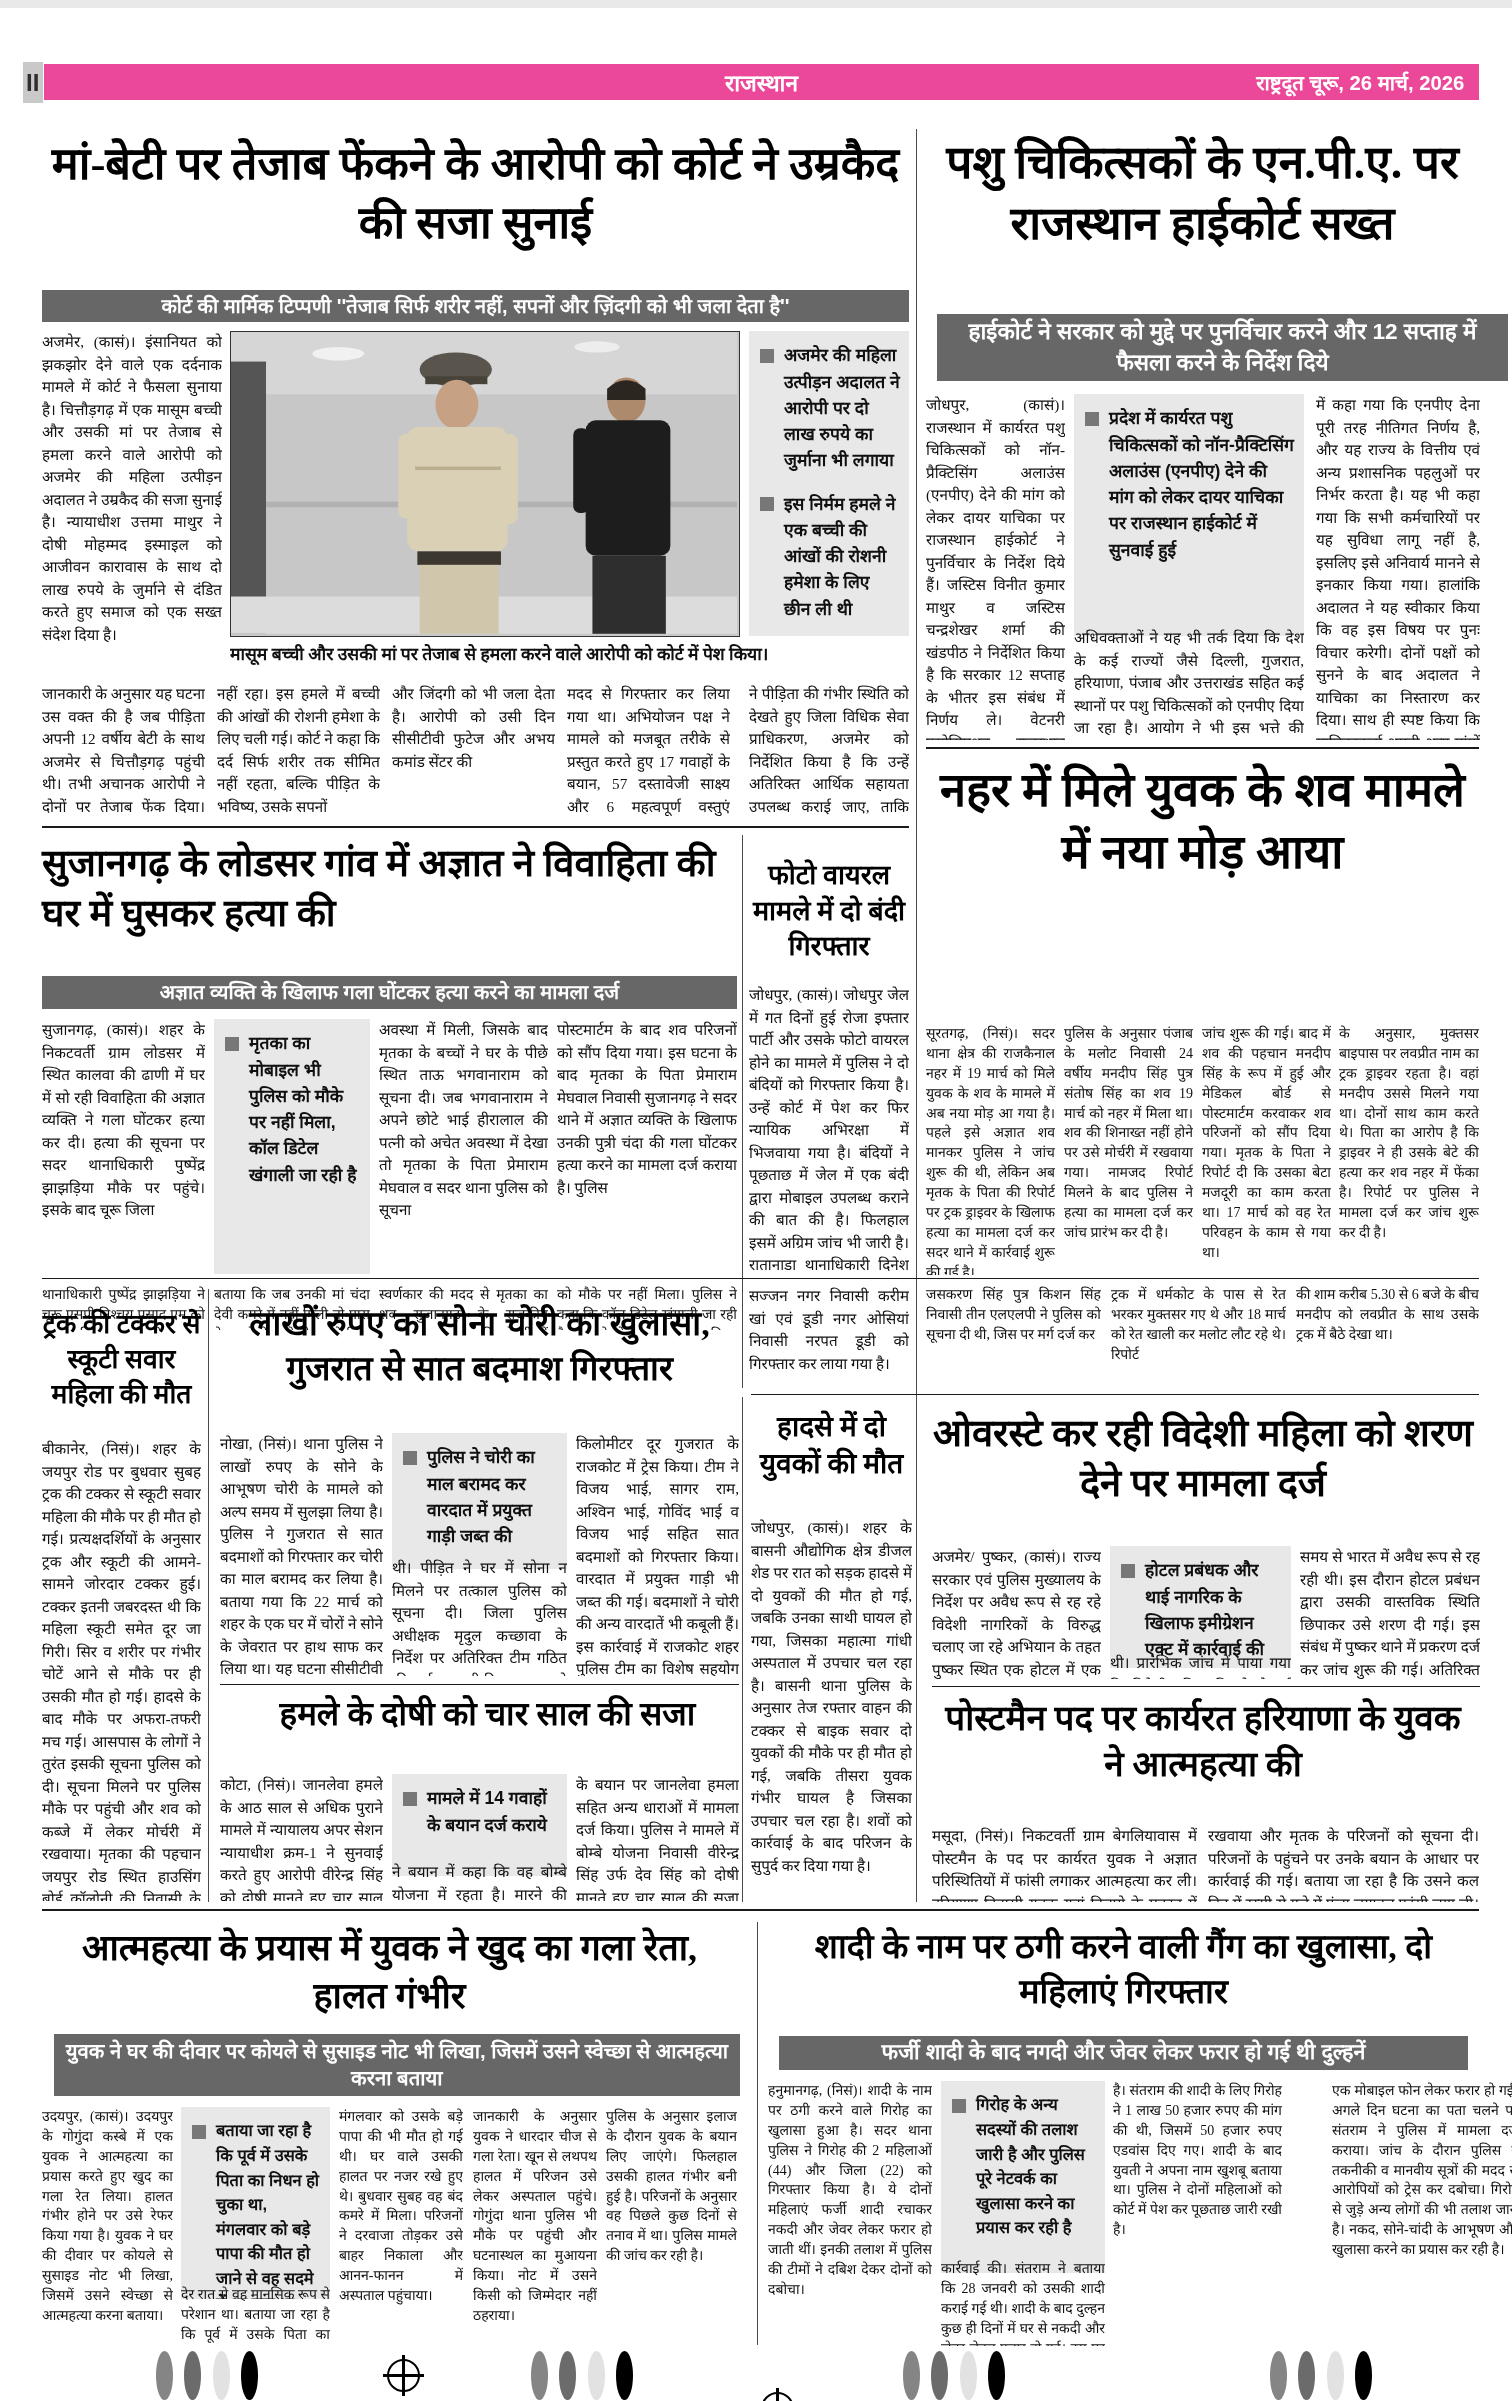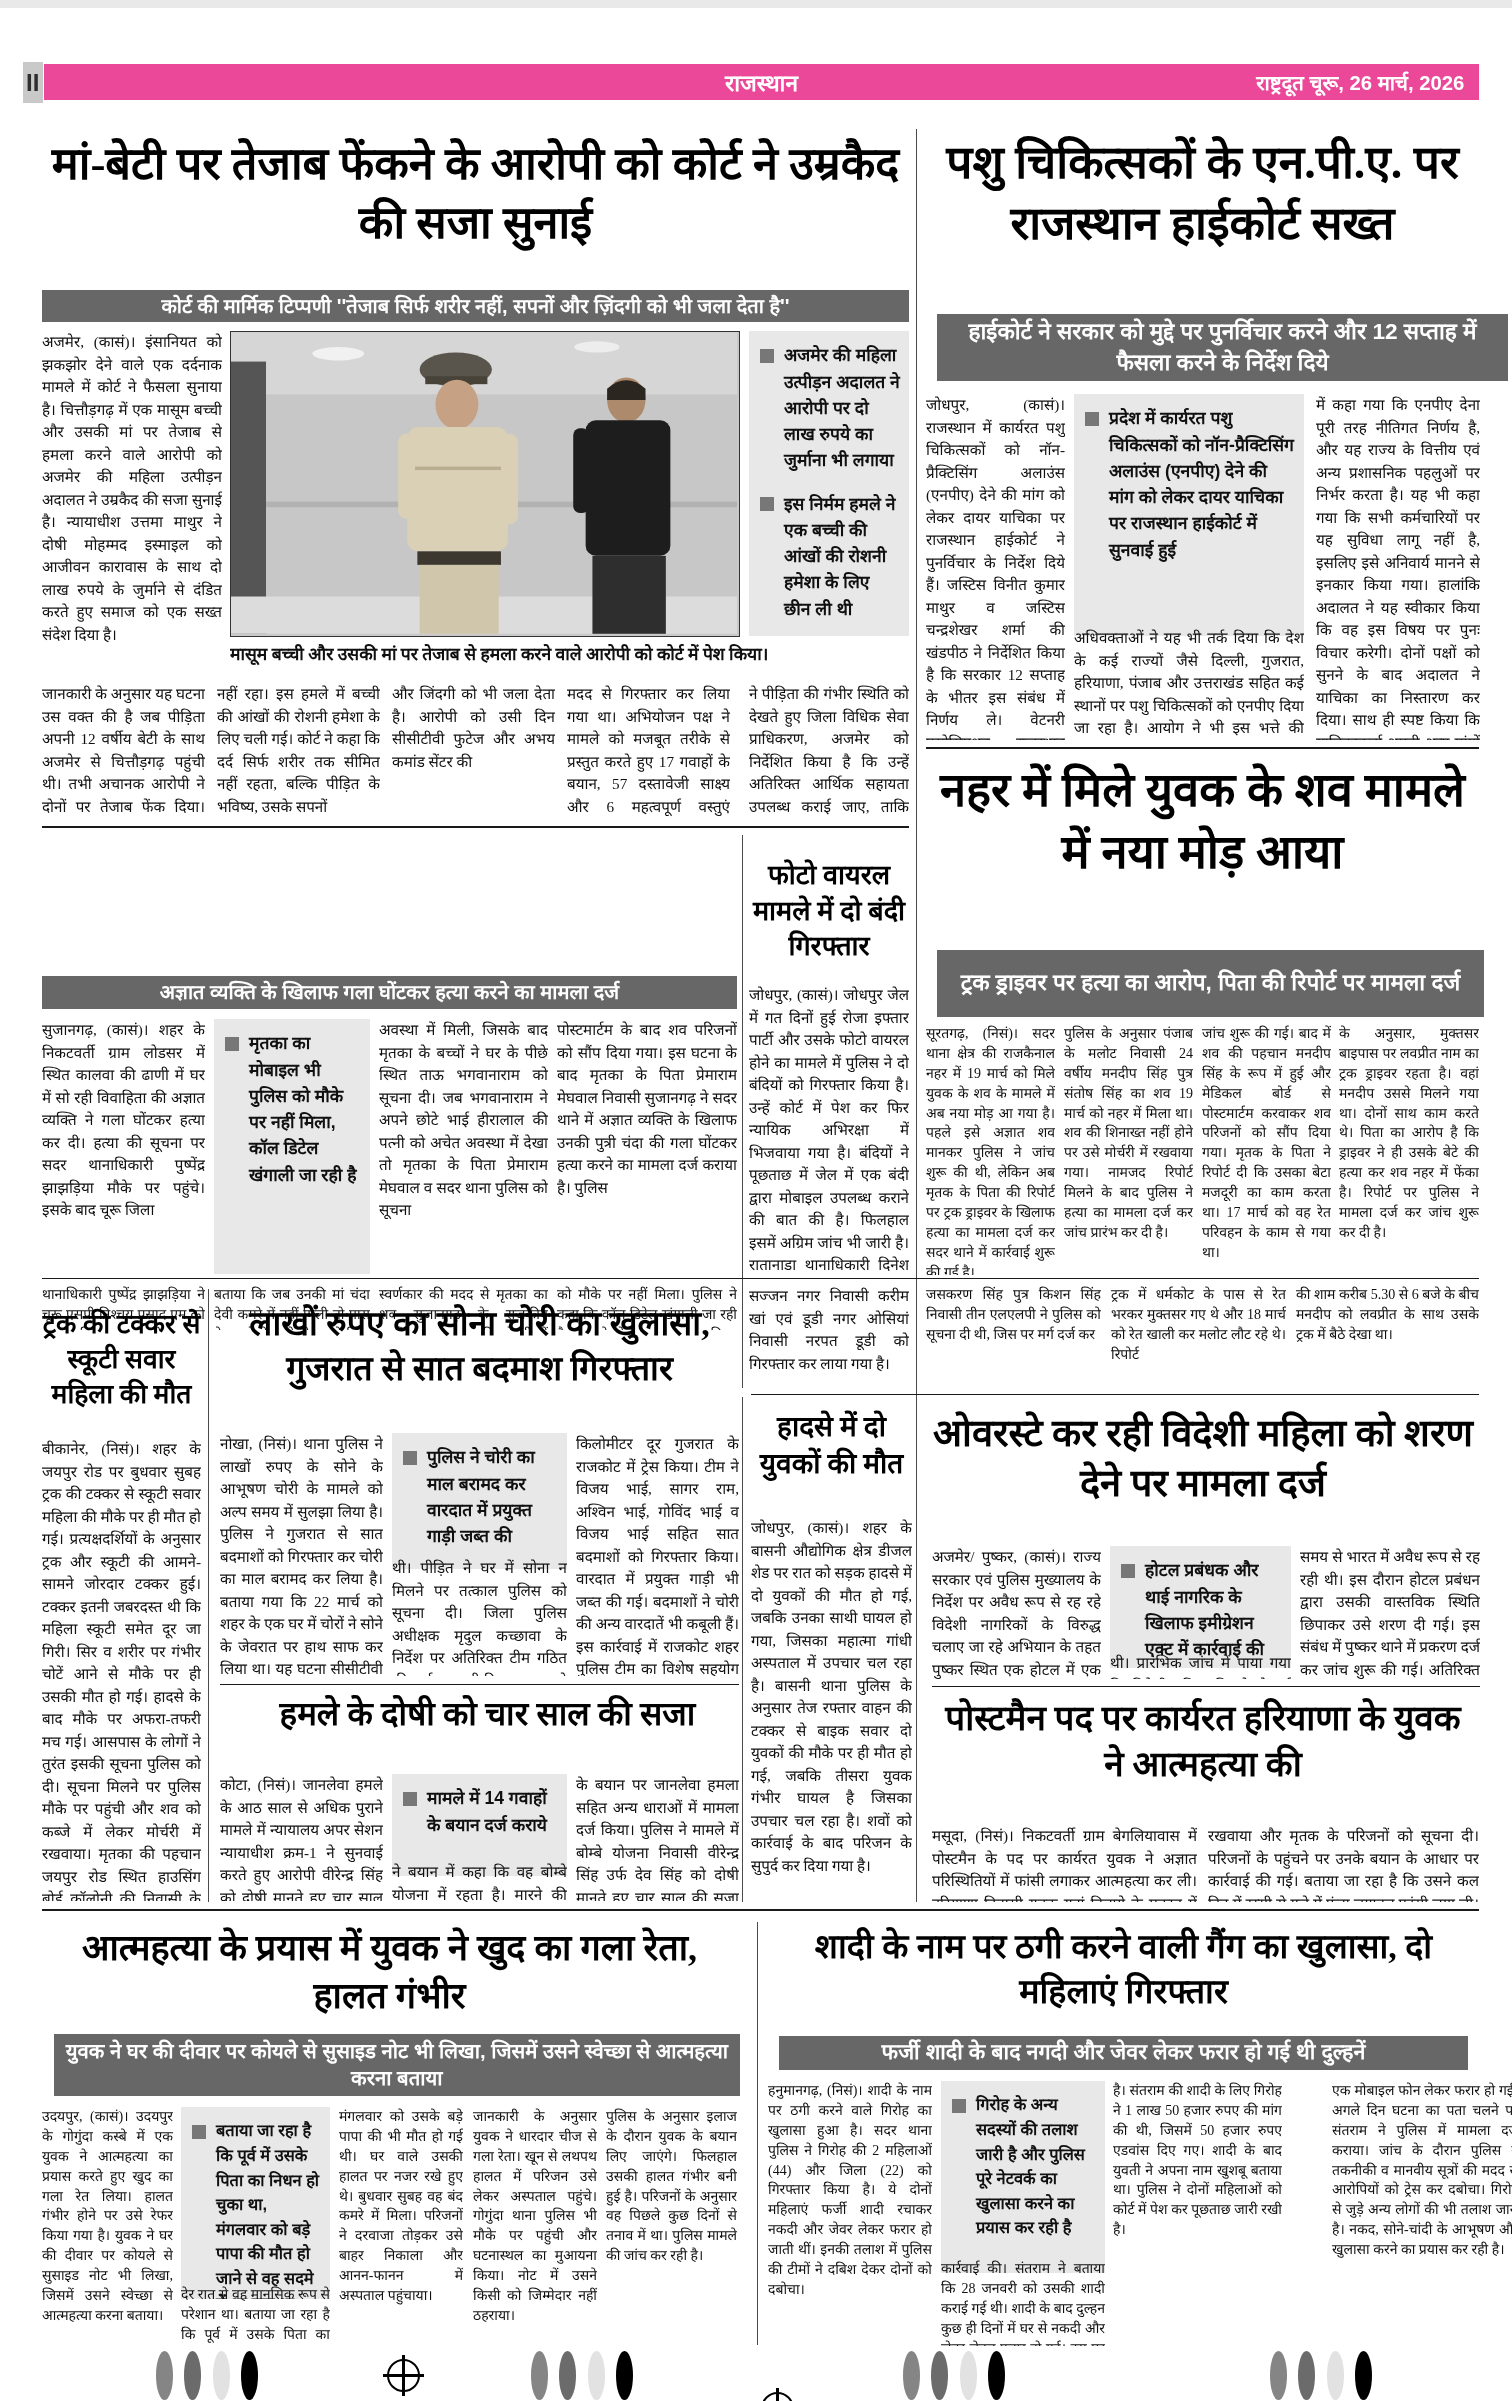--- a/index.html
+++ b/index.html
@@ -102,31 +102,31 @@
   <div class="abs bt" style="left:926px;top:386px;width:139px;height:346px">जोधपुर, (कासं)। राजस्थान में कार्यरत पशु चिकित्सकों को नॉन-प्रैक्टिसिंग अलाउंस (एनपीए) देने की मांग को लेकर दायर याचिका पर राजस्थान हाईकोर्ट ने पुनर्विचार के निर्देश दिये हैं। जस्टिस विनीत कुमार माथुर व जस्टिस चन्द्रशेखर शर्मा की खंडपीठ ने निर्देशित किया है कि सरकार 12 सप्ताह के भीतर इस संबंध में निर्णय ले। वेटनरी एसोसिएशन, राजस्थान की ओर से दायर याचिका में प्रारंभ में वेतनमान और अन्य सुविधाओं में समानता की मांग की गई थी, लेकिन चिकित्सकों को पूर्ण रूप से एनपीए नहीं दिया गया। अदालत को बताया कि राज्य के पशु चिकित्सक महत्वपूर्ण भूमिका निभा रहे हैं और उनकी कार्यप्रणाली अन्य राज्यों के चिकित्सकों के समान है।</div>
   <div class="abs box" style="left:1074px;top:386px;width:212px;height:219px">
     <div class="bi">प्रदेश में कार्यरत पशु चिकित्सकों को नॉन-प्रैक्टिसिंग अलाउंस (एनपीए) देने की मांग को लेकर दायर याचिका पर राजस्थान हाईकोर्ट में सुनवाई हुई</div>
   </div>
   <div class="abs bt" style="left:1074px;top:619px;width:230px;height:113px">अधिवक्ताओं ने यह भी तर्क दिया कि देश के कई राज्यों जैसे दिल्ली, गुजरात, हरियाणा, पंजाब और उत्तराखंड सहित कई स्थानों पर पशु चिकित्सकों को एनपीए दिया जा रहा है। आयोग ने भी इस भत्ते की सिफारिश की है। राज्य सरकार की ओर से जवाब</div>
   <div class="abs bt" style="left:1316px;top:386px;width:164px;height:346px">में कहा गया कि एनपीए देना पूरी तरह नीतिगत निर्णय है, और यह राज्य के वित्तीय एवं अन्य प्रशासनिक पहलुओं पर निर्भर करता है। यह भी कहा गया कि सभी कर्मचारियों पर यह सुविधा लागू नहीं है, इसलिए इसे अनिवार्य मानने से इनकार किया गया। हालांकि अदालत ने यह स्वीकार किया कि वह इस विषय पर पुनः विचार करेगी। दोनों पक्षों को सुनने के बाद अदालत ने याचिका का निस्तारण कर दिया। साथ ही स्पष्ट किया कि याचिकाकर्ता अपनी अन्य मांगों को लेकर अलग से अभ्यावेदन प्रस्तुत कर सकता है।</div>
 
   <div class="abs hline" style="left:926px;top:739px;width:553px"></div>
 
   <div class="abs hl" style="left:926px;top:751px;width:553px;height:181px;font-size:47px">नहर में मिले युवक के शव मामले में नया मोड़ आया</div>
-  <div class="abs bar" style="left:937px;top:942px;width:531px;height:67px;font-size:22.6px;padding:0 8px">ट्रक ड्राइवर पर हत्या का आरोप, पिता की रिपोर्ट पर मामला दर्ज</div>
 
   <div class="abs bt-sm" style="left:926px;top:1016px;width:129px;height:251px">सूरतगढ़, (निसं)। सदर थाना क्षेत्र की राजकैनाल नहर में 19 मार्च को मिले युवक के शव के मामले में अब नया मोड़ आ गया है। पहले इसे अज्ञात शव मानकर पुलिस ने जांच शुरू की थी, लेकिन अब मृतक के पिता की रिपोर्ट पर ट्रक ड्राइवर के खिलाफ हत्या का मामला दर्ज कर सदर थाने में कार्रवाई शुरू की गई है।</div>
   <div class="abs bt-sm" style="left:1064px;top:1016px;width:129px;height:251px">पुलिस के अनुसार पंजाब के मलोट निवासी 24 वर्षीय मनदीप सिंह पुत्र संतोष सिंह का शव 19 मार्च को नहर में मिला था। शव की शिनाख्त नहीं होने पर उसे मोर्चरी में रखवाया गया। नामजद रिपोर्ट मिलने के बाद पुलिस ने हत्या का मामला दर्ज कर जांच प्रारंभ कर दी है।</div>
   <div class="abs bt-sm" style="left:1202px;top:1016px;width:129px;height:251px">जांच शुरू की गई। बाद में शव की पहचान मनदीप सिंह के रूप में हुई और मेडिकल बोर्ड से पोस्टमार्टम करवाकर शव परिजनों को सौंप दिया गया। मृतक के पिता ने रिपोर्ट दी कि उसका बेटा मजदूरी का काम करता था। 17 मार्च को वह रेत परिवहन के काम से गया था।</div>
   <div class="abs bt-sm" style="left:1339px;top:1016px;width:140px;height:251px">के अनुसार, मुक्तसर बाइपास पर लवप्रीत नाम का ट्रक ड्राइवर रहता है। वहां मनदीप उससे मिलने गया था। दोनों साथ काम करते थे। पिता का आरोप है कि ड्राइवर ने ही उसके बेटे की हत्या कर शव नहर में फेंका है। रिपोर्ट पर पुलिस ने मामला दर्ज कर जांच शुरू कर दी है।</div>
 
   <div class="abs bt-sm" style="left:926px;top:1277px;width:175px;height:102px">जसकरण सिंह पुत्र किशन सिंह निवासी तीन एलएलपी ने पुलिस को सूचना दी थी, जिस पर मर्ग दर्ज कर</div>
   <div class="abs bt-sm" style="left:1111px;top:1277px;width:175px;height:102px">ट्रक में धर्मकोट के पास से रेत भरकर मुक्तसर गए थे और 18 मार्च को रेत खाली कर मलोट लौट रहे थे। रिपोर्ट</div>
   <div class="abs bt-sm" style="left:1296px;top:1277px;width:183px;height:102px">की शाम करीब 5.30 से 6 बजे के बीच मनदीप को लवप्रीत के साथ उसके ट्रक में बैठे देखा था।</div>
 
+  <div class="abs hl" style="left:42px;top:830px;width:695px;height:130px;font-size:38px;text-align:left">सुजानगढ़ के लोडसर गांव में अज्ञात ने विवाहिता की घर में घुसकर हत्या की</div>
   <div class="abs bar" style="left:42px;top:968px;width:695px;height:33px;font-size:20px">अज्ञात व्यक्ति के खिलाफ गला घोंटकर हत्या करने का मामला दर्ज</div>
 
   <div class="abs bt" style="left:42px;top:1011px;width:163px;height:254px">सुजानगढ़, (कासं)। शहर के निकटवर्ती ग्राम लोडसर में स्थित कालवा की ढाणी में घर में सो रही विवाहिता की अज्ञात व्यक्ति ने गला घोंटकर हत्या कर दी। हत्या की सूचना पर सदर थानाधिकारी पुष्पेंद्र झाझड़िया मौके पर पहुंचे। इसके बाद चूरू जिला</div>
   <div class="abs box" style="left:214px;top:1011px;width:138px;height:232px">
     <div class="bi">मृतका का मोबाइल भी पुलिस को मौके पर नहीं मिला, कॉल डिटेल खंगाली जा रही है</div>
   </div>
   <div class="abs bt" style="left:379px;top:1011px;width:169px;height:254px">अवस्था में मिली, जिसके बाद मृतका के बच्चों ने घर के पीछे स्थित ताऊ भगवानाराम को सूचना दी। जब भगवानाराम ने अपने छोटे भाई हीरालाल की पत्नी को अचेत अवस्था में देखा तो मृतका के पिता प्रेमाराम मेघवाल व सदर थाना पुलिस को सूचना</div>
   <div class="abs bt" style="left:557px;top:1011px;width:180px;height:254px">पोस्टमार्टम के बाद शव परिजनों को सौंप दिया गया। इस घटना के बाद मृतका के पिता प्रेमाराम मेघवाल निवासी सुजानगढ़ ने सदर थाने में अज्ञात व्यक्ति के खिलाफ उनकी पुत्री चंदा की गला घोंटकर हत्या करने का मामला दर्ज कराया है। पुलिस</div>
 
   <div class="abs bt-sm" style="left:42px;top:1277px;width:163px;height:45px">थानाधिकारी पुष्पेंद्र झाझड़िया ने चूरू एसपी निश्चय प्रसाद एम को घटना की जानकारी दी। मृतका चंदा मेघवाल की</div>

